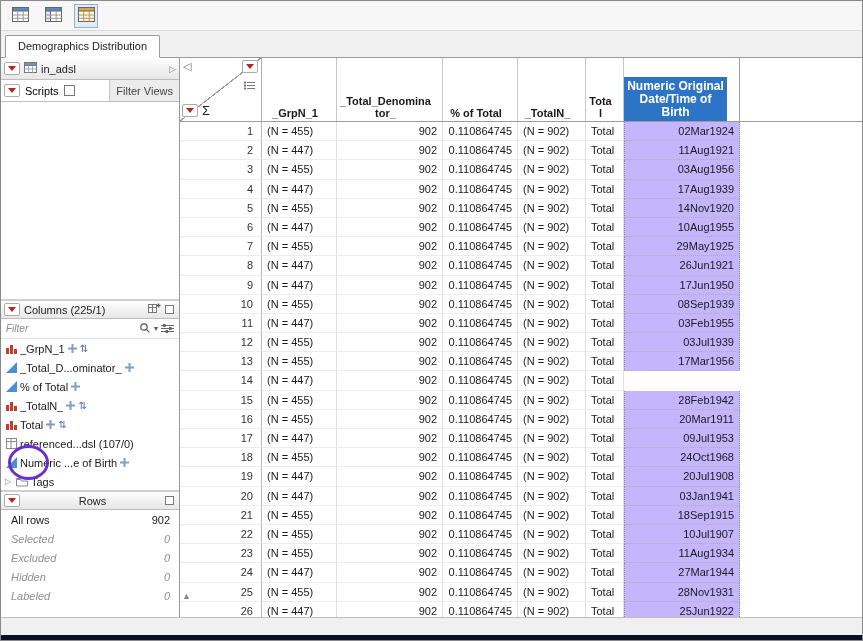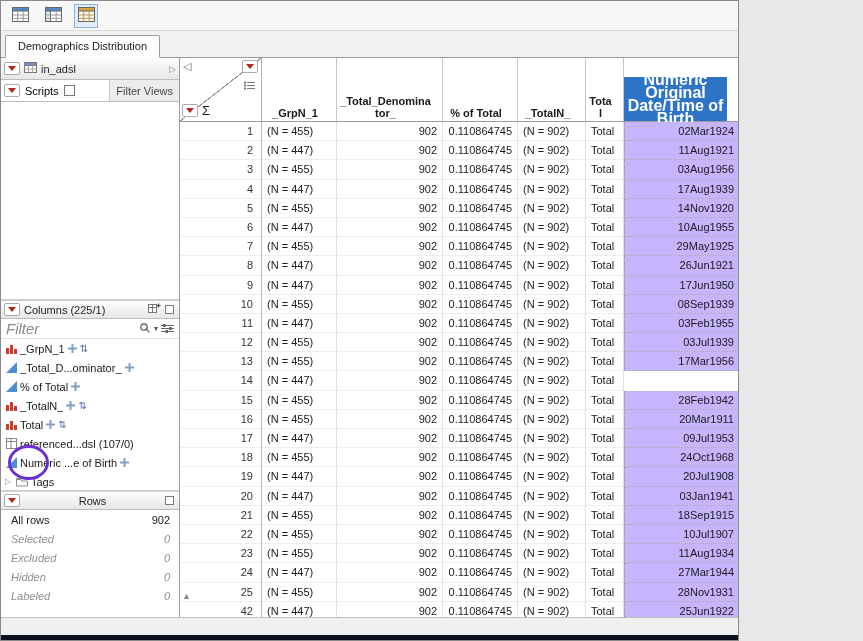--- a/index.html
+++ b/index.html
@@ -1,18 +1,18 @@
 <!DOCTYPE html>
 <html><head>
 <meta charset="utf-8">
 <style>
   * { margin:0; padding:0; box-sizing:border-box; }
   html,body { width:863px; height:641px; background:#e8e8e8; }
   body { font-family:"Liberation Sans", sans-serif; }
-  .window { position:relative; width:739px; height:641px; border:1px solid #898989; background:#fff; overflow:hidden; }
+  .window { position:relative; width:863px; height:641px; border:1px solid #898989; background:#fff; overflow:hidden; }
 
   
   .toolbar { position:absolute; left:0; top:0; right:0; height:30px; background:#f7f7f7; border-bottom:1px solid #d9d9d9; display:flex; align-items:center; padding-left:7px; gap:9px; }
   .tbtn { width:24px; height:24px; display:flex; align-items:center; justify-content:center; border:1px solid transparent; background:transparent; }
   .tbtn.pressed { border:1px solid #8fb0d8; background:#e2ecf9; }
 
   
   .tabbar { position:absolute; left:0; top:30px; right:0; height:27px; background:#f1f1f1; border-bottom:1px solid #9a9a9a; }
   .tab { position:absolute; left:4px; bottom:-1px; height:23px; line-height:21px; padding:0 12px; background:#fff; border:1px solid #9a9a9a; border-bottom:1px solid #fff; font-size:11px; color:#222; border-radius:2px 2px 0 0; }
 
@@ -31,21 +31,21 @@
   .cb { width:11px; height:11px; border:1px solid #777; background:#fff; display:inline-block; }
   .fv-tab { margin-left:auto; align-self:stretch; display:flex; align-items:center; padding:0 6px; background:#ececec; border-left:1px solid #c6c6c6; color:#444; }
   .tp-body { height:198px; background:#fff; border-bottom:1px solid #cfcfcf; }
 
   .cols-header, .rows-header { height:19px; }
   .ph-title { white-space:nowrap; }
   .ph-right { margin-left:auto; display:flex; align-items:center; gap:4px; padding-right:2px; }
   .sq-icon { width:9px; height:9px; border:1px solid #7a7a7a; background:#fff; display:inline-block; }
 
   .filter-row { height:20px; display:flex; align-items:center; padding:0 5px; border-bottom:1px solid #e0e0e0; gap:3px; }
-  .filter-input { flex:1; min-width:0; border:none; outline:none; background:transparent; font-family:"Liberation Sans",sans-serif; font-size:15px; font-style:italic; color:#555; }
+  .filter-input { flex:1; min-width:0; border:none; outline:none; background:transparent; font-family:"Liberation Sans",sans-serif; font-size:10px; font-style:italic; color:#555; }
   .filter-input::placeholder { color:#8a8a8a; font-style:italic; }
   .mini-caret { font-size:8px; color:#555; }
 
   .col-list { height:152px; overflow:hidden; border-bottom:1px solid #cfcfcf; }
   .col-item { height:19px; display:flex; align-items:center; gap:3px; padding:0 2px 0 4px; font-size:11px; color:#1a1a1a; white-space:nowrap; overflow:hidden; }
   .cicon { width:12px; min-width:12px; display:inline-flex; justify-content:center; }
   .clabel { overflow:hidden; text-overflow:ellipsis; }
   .badge { display:inline-flex; align-items:center; }
   .sort-badge { font-size:10px; color:#4a6fa5; line-height:10px; }
   .cexp { font-size:8px; color:#8a8a8a; width:8px; }
@@ -66,21 +66,21 @@
   .sigma { font-size:13px; color:#222; }
 
   .hcell { position:relative; border-right:1px solid #c6c6c6; font-weight:bold; font-size:11px; color:#1a1a1a; }
   .hlabel { position:absolute; bottom:2px; left:2px; right:10px; text-align:center; line-height:12px; word-break:break-all; }
   .w-grp   { width:75px;  min-width:75px; }
   .w-denom { width:106px; min-width:106px; }
   .w-pct   { width:75px;  min-width:75px; }
   .w-totaln{ width:68px;  min-width:68px; }
   .w-total { width:38px;  min-width:38px; }
   .w-dob   { width:116px; min-width:116px; }
-  .dob-box { position:absolute; bottom:0; left:0; right:12px; height:44px; background:#2e74c6; color:#fff; display:flex; align-items:center; justify-content:center; text-align:center; line-height:13px; font-weight:bold; font-size:16px; }
+  .dob-box { position:absolute; bottom:0; left:0; right:12px; height:44px; background:#2e74c6; color:#fff; display:flex; align-items:center; justify-content:center; text-align:center; line-height:13px; font-weight:bold; font-size:12px; }
 
   .gbody { position:absolute; left:0; top:64px; right:0; bottom:0; overflow:hidden; }
   .trow { display:flex; height:19.2px; line-height:19px; font-size:11px; color:#1a1a1a; }
   .c { border-right:1px solid #e0e0e0; border-bottom:1px solid #ededed; overflow:hidden; white-space:nowrap; padding:0 5px; }
   .c.w-num { width:82px; min-width:82px; text-align:right; padding-right:8px; border-right:1px solid #b8b8b8; color:#333; }
   .c.left { text-align:left; }
   .c.right { text-align:right; }
   .c.dob { background:#c4b5fd; border-left:1px dotted #8f8f8f; border-right:1px dotted #8f8f8f; border-bottom:1px dotted #adadad; }
   .scroll-up { position:absolute; left:2px; bottom:16px; font-size:9px; color:#888; line-height:9px; }
 
@@ -627,21 +627,21 @@
           <div class="trow">
             <div class="c w-num">25</div>
             <div class="c w-grp left">(N = 455)</div>
             <div class="c w-denom right">902</div>
             <div class="c w-pct right">0.110864745</div>
             <div class="c w-totaln left">(N = 902)</div>
             <div class="c w-total left">Total</div>
             <div class="c w-dob dob right">28Nov1931</div>
           </div>
           <div class="trow">
-            <div class="c w-num">42</div>
+            <div class="c w-num">26</div>
             <div class="c w-grp left">(N = 447)</div>
             <div class="c w-denom right">902</div>
             <div class="c w-pct right">0.110864745</div>
             <div class="c w-totaln left">(N = 902)</div>
             <div class="c w-total left">Total</div>
             <div class="c w-dob dob right">25Jun1922</div>
           </div>
         </div>
       <span class="scroll-up">▲</span>
     </div>

